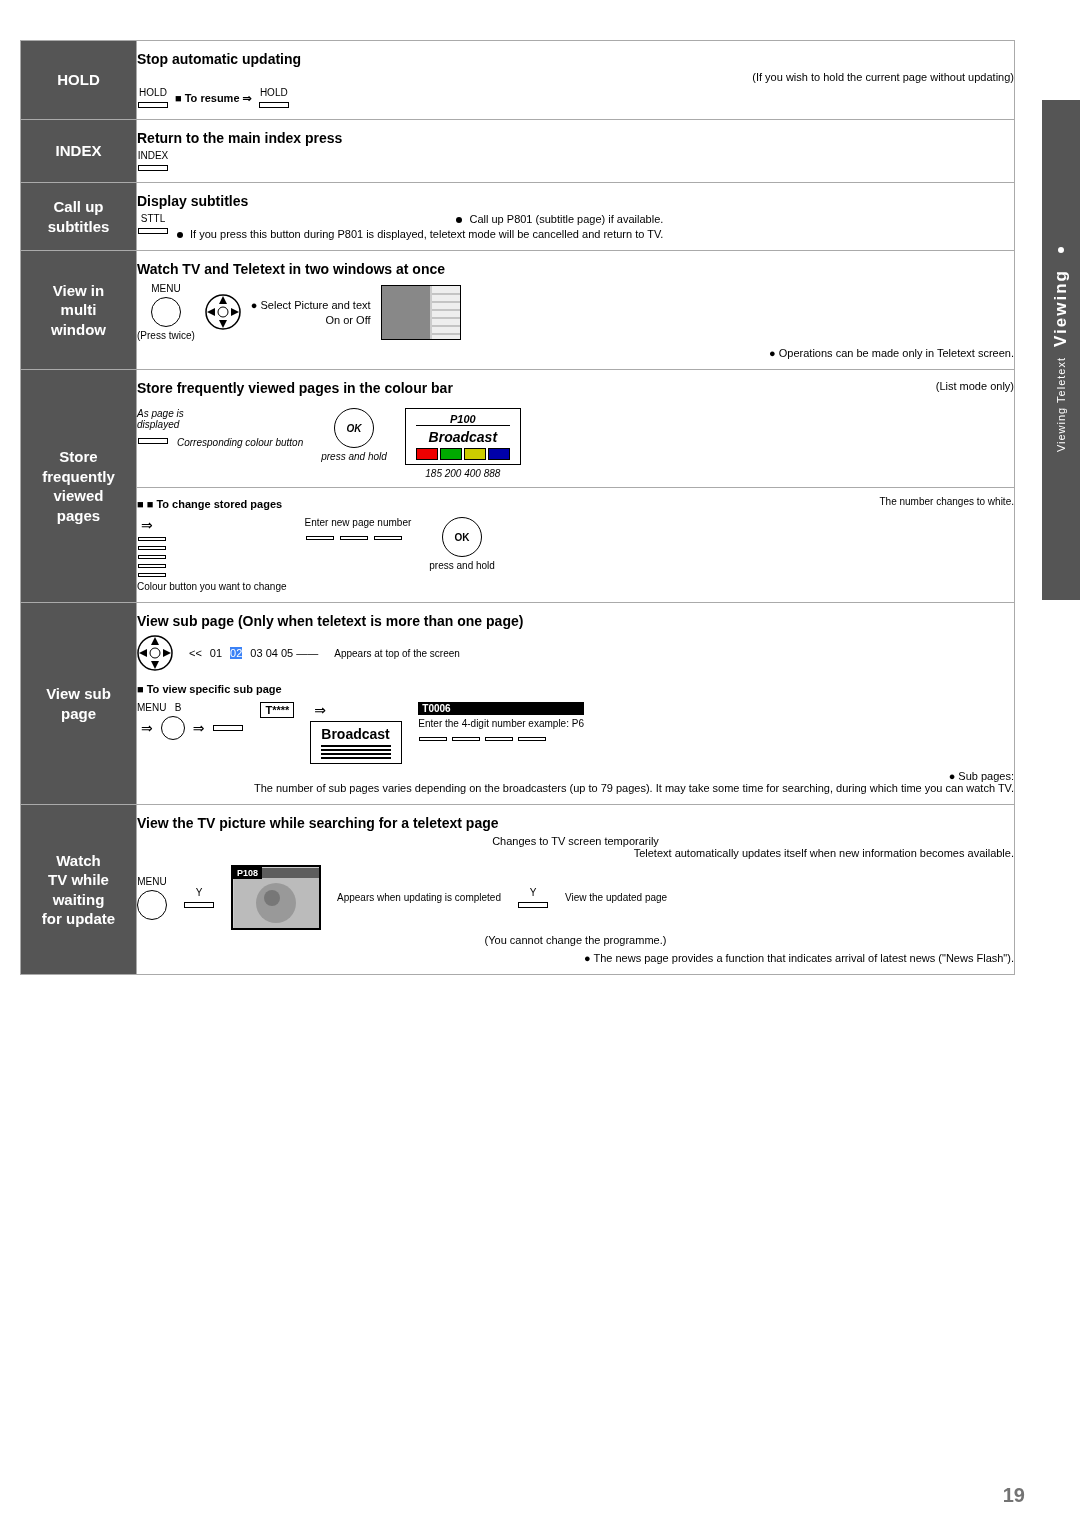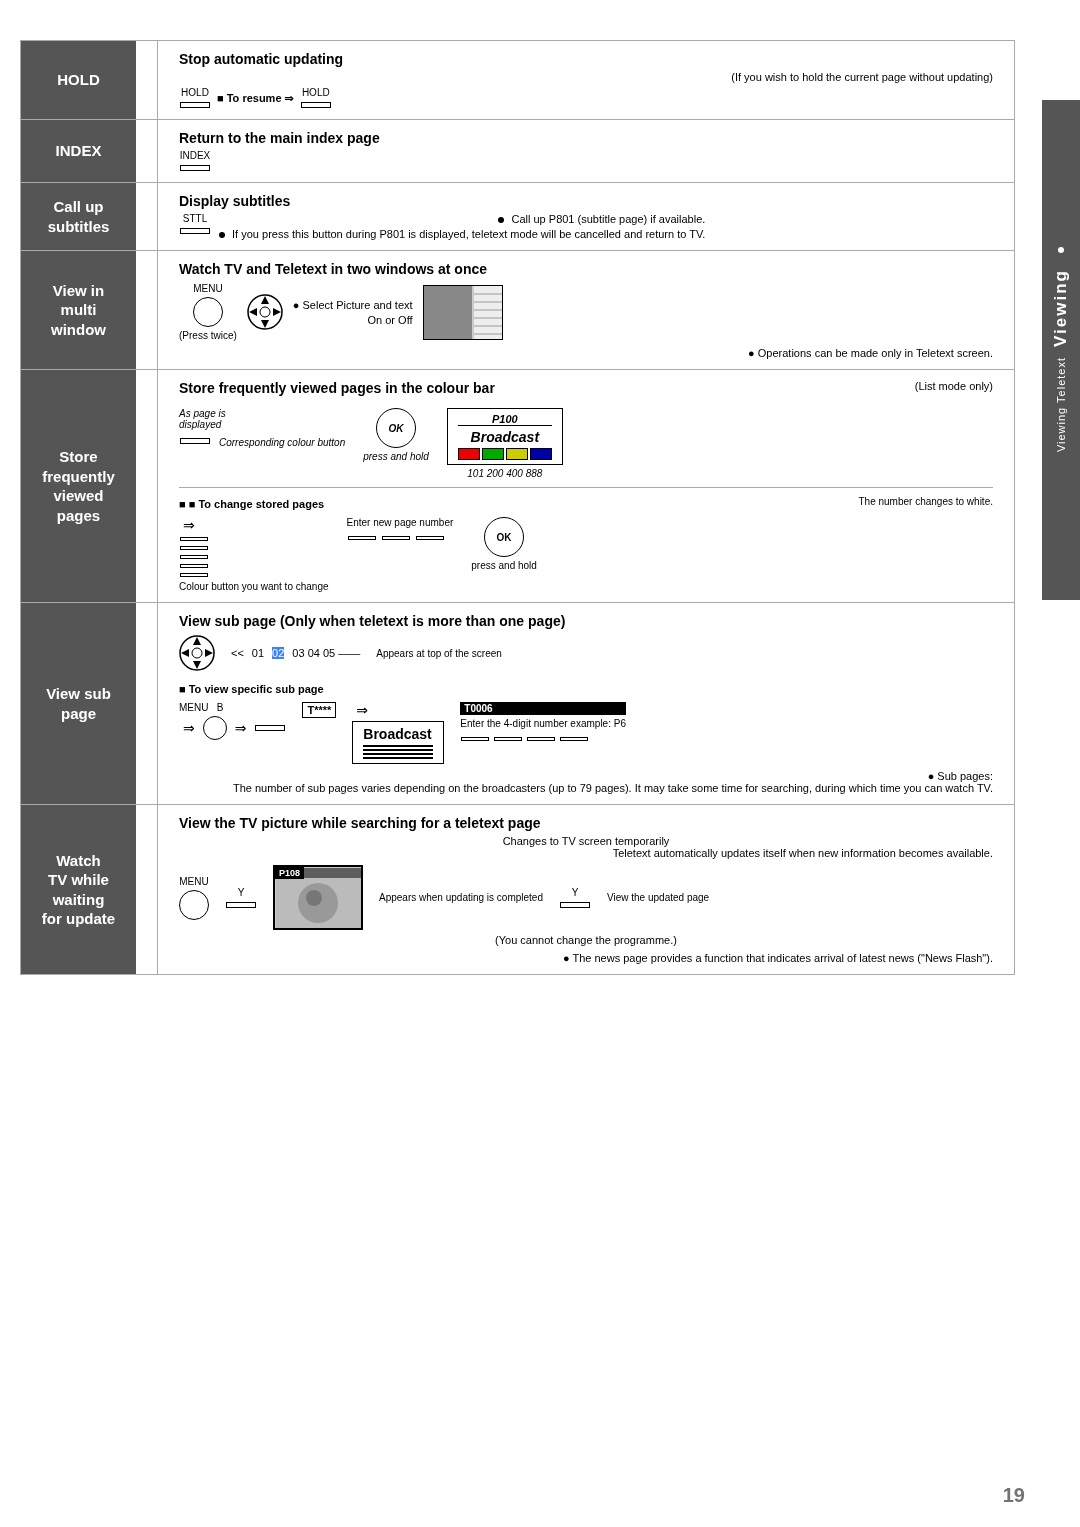--- a/index.html
+++ b/index.html
@@ -51,23 +51,22 @@
 
     .label-cell .label-text {
       font-size: 15px;
       font-weight: bold;
       line-height: 1.3;
     }
 
     
     .content-cell {
       flex: 1;
-      padding: 10px 21px;
+      padding: 10px 0;
       border-left: 1px solid #aaa;
-      margin-left: 21px;
     }
 
     .section-title {
       font-weight: bold;
       font-size: 14px;
       margin-bottom: 4px;
     }
 
     
     .btn-rect {
@@ -383,21 +382,21 @@
           </div>
         </div>
       </div>
     </div>
 
     <div class="row">
       <div class="label-cell">
         <span class="label-text">INDEX</span>
       </div>
       <div class="content-cell">
-        <div class="section-title">Return to the main index page</div>
+        <div class="section-title">Return to the main index press</div>
         <div class="index-buttons">
           <div class="flex-col" style="align-items:center;">
             <span class="xsmall-text">INDEX</span>
             <div class="btn-rect"></div>
           </div>
         </div>
       </div>
     </div>
 
     <div class="row">
@@ -508,21 +507,21 @@
             <div class="broadcast-box">
               <div class="broadcast-title">P100</div>
               <div class="broadcast-name">Broadcast</div>
               <div class="colour-bar">
                 <span class="colour-btn colour-red"></span>
                 <span class="colour-btn colour-green"></span>
                 <span class="colour-btn colour-yellow"></span>
                 <span class="colour-btn colour-blue"></span>
               </div>
             </div>
-            <span class="xsmall-text">101  200  400  888</span>
+            <span class="xsmall-text">185  200  400  888</span>
           </div>
         </div>
 
         <div class="change-pages-section">
           <hr class="sub-divider">
           <div class="flex-row" style="align-items:flex-start; justify-content:space-between;">
             <div>
               <span class="bold small-text">■ </span>
               <span class="bold small-text">■ To change stored pages</span>
             </div>

